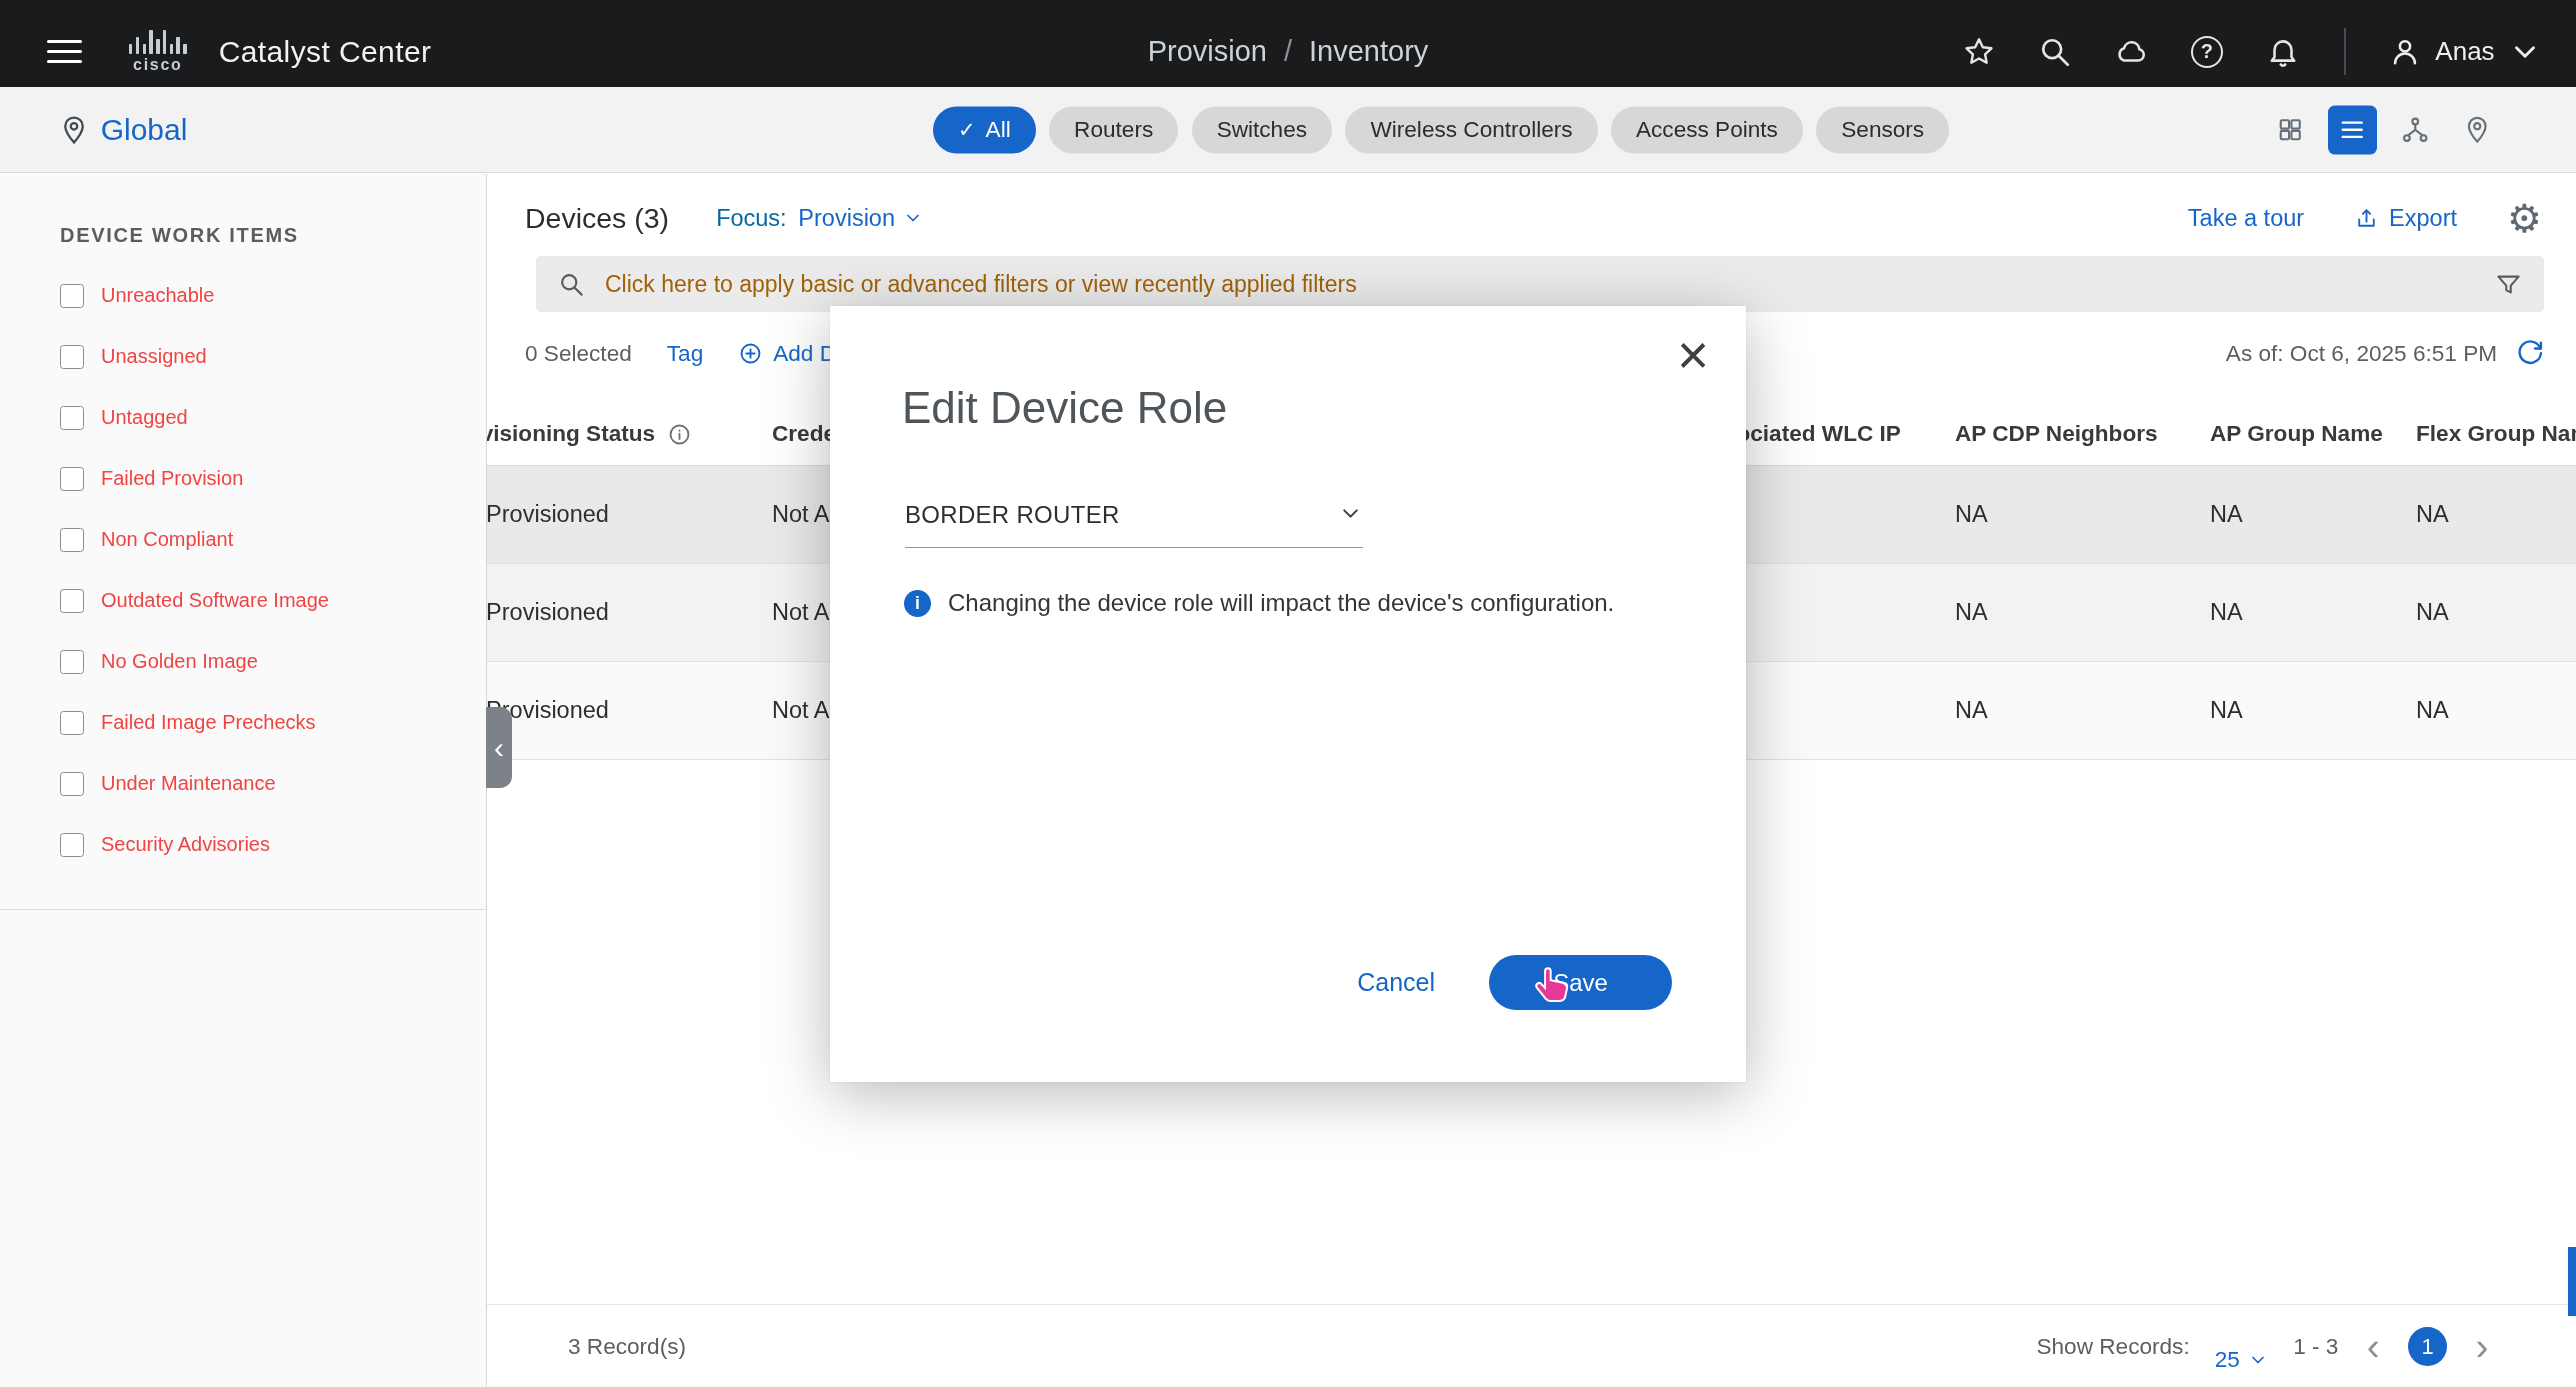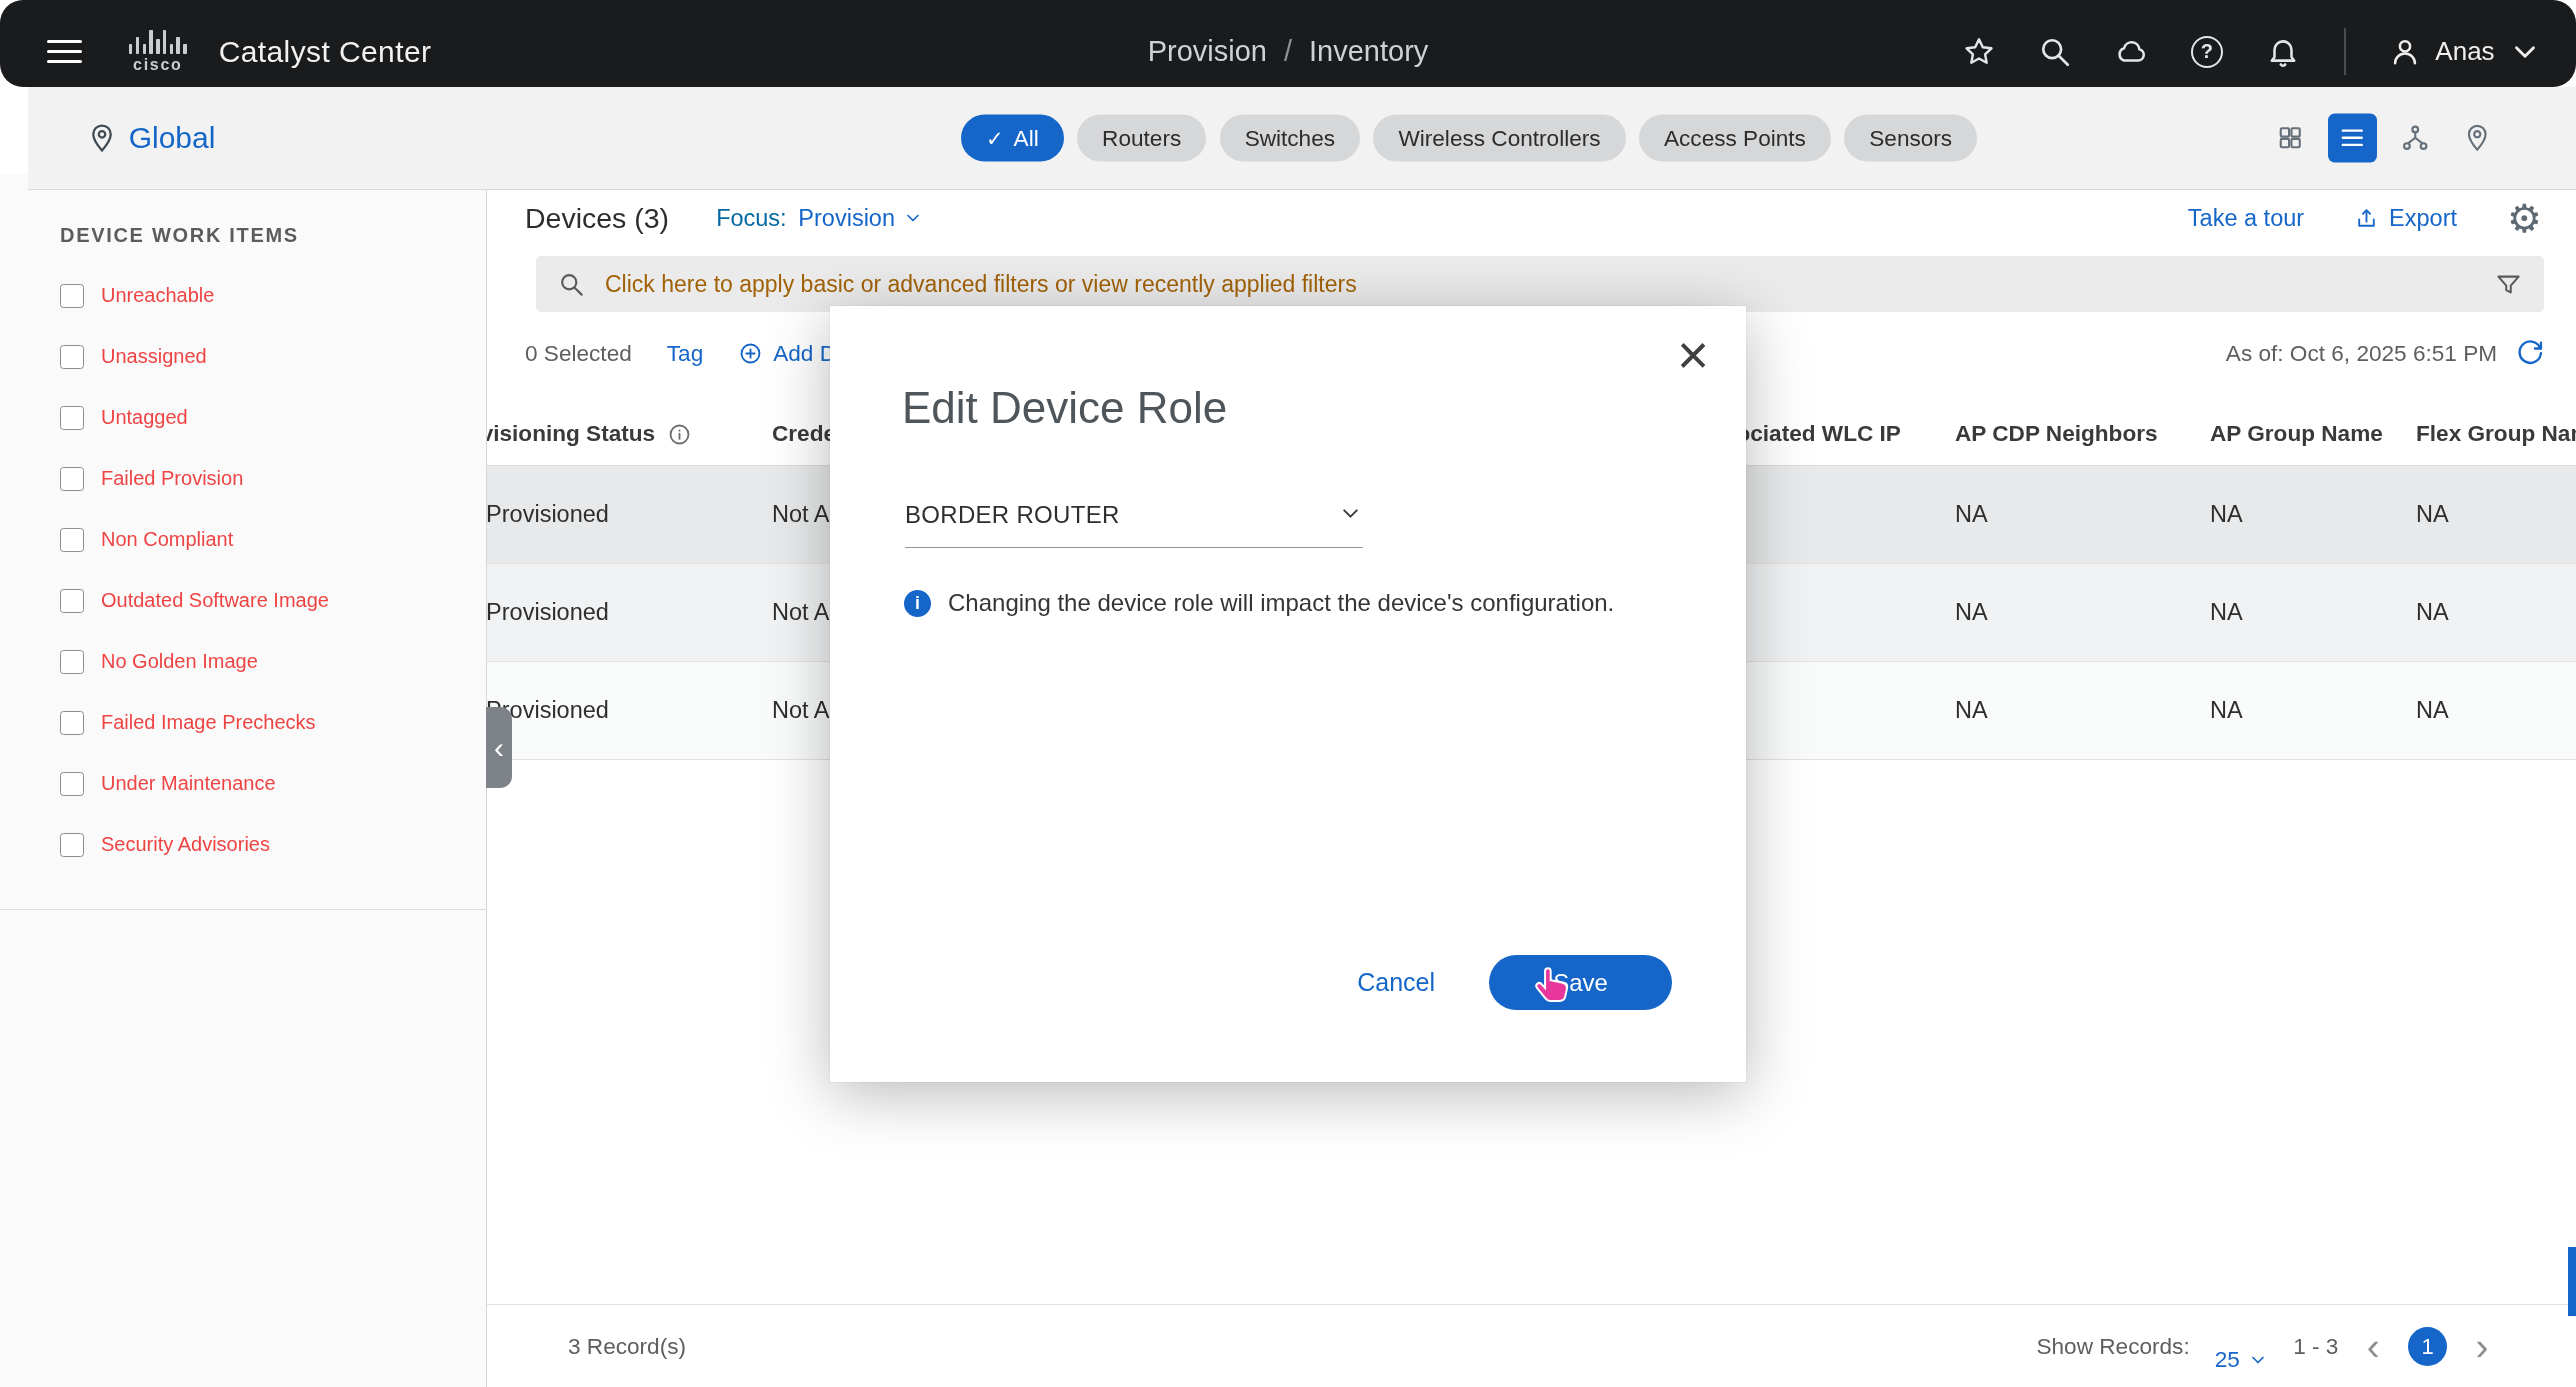--- a/index.html
+++ b/index.html
@@ -6,21 +6,21 @@
   html,body { width:2576px; height:1388px; }
   body {
     position:relative; overflow:hidden; background:#fff; color:#333;
     font-family:"Liberation Sans","DejaVu Sans",sans-serif;
   }
   svg { display:block; }
   button { font-family:inherit; }
 
   
   .topbar { position:absolute; top:0; left:0; right:0; height:87px; background:#1a1b1d;
-            display:flex; align-items:center; padding:16px 34px 0 47px; z-index:30;border-radius:23px; }
+            display:flex; align-items:center; padding:16px 34px 0 47px; z-index:30; }
   .hamburger { background:none; border:0; cursor:pointer; margin-right:47px; }
   .hamburger span { display:block; width:35px; height:3.4px; background:#fff; margin:6.7px 0; border-radius:1.7px; }
   .cisco-logo { display:flex; flex-direction:column; align-items:center; gap:2.5px; margin-right:32px; color:#c9cdd1; }
   .cisco-bars { display:flex; align-items:flex-end; gap:3.4px; height:25px; }
   .cisco-bars i { display:block; width:3.4px; background:#c9cdd1; border-radius:0.8px; }
   .cisco-bars i:nth-child(1),.cisco-bars i:nth-child(9){height:10px;}
   .cisco-bars i:nth-child(2),.cisco-bars i:nth-child(8){height:17px;}
   .cisco-bars i:nth-child(3),.cisco-bars i:nth-child(7){height:10px;}
   .cisco-bars i:nth-child(4),.cisco-bars i:nth-child(6){height:23.5px;}
   .cisco-bars i:nth-child(5){height:15px;}
@@ -35,22 +35,22 @@
               color:#e3e5e7; cursor:pointer; }
   .icon-btn svg { width:34px; height:34px; }
   .help-circle { width:32px; height:32px; border:2.5px solid currentColor; border-radius:50%;
                  display:grid; place-items:center; font-size:20px; font-weight:700; }
   .tb-divider { width:1.7px; height:47px; background:#4a4c4f; margin:0 5px; }
   .user-menu { display:flex; align-items:center; gap:13.4px; font-size:26px; color:#eee; cursor:pointer;
                background:none; border:0; }
   .user-menu svg { width:34px; height:34px; }
 
   
-  .subbar { position:absolute; top:87px; left:0; right:0; height:103px; background:#f2f2f3;
-            border-bottom:0.8px solid #dadada; z-index:20;margin-left:28px; }
+  .subbar { position:absolute; top:87px; left:0; right:0; height:86px; background:#f2f2f3;
+            border-bottom:0.8px solid #dadada; z-index:20; }
   .location-btn { position:absolute; left:59px; top:50%; transform:translateY(-50%);
                   display:flex; align-items:center; gap:11.7px; background:none; border:0; cursor:pointer;
                   font-size:30px; color:#1566c8; }
   .location-btn svg { width:30px; height:30px; color:#3f4a52; }
   .pills { position:absolute; left:933px; top:50%; transform:translateY(-50%); display:flex; gap:13.4px; }
   .pill { height:47px; padding:0 25px; border-radius:23.5px; border:0; background:#d6d7d9; color:#2c2c2c;
           font-size:22.6px; display:flex; align-items:center; gap:10px; cursor:pointer; white-space:nowrap; }
   .pill.selected { background:#1566c8; color:#fff; }
   .pill-check { font-size:21px; }
   .view-toggles { position:absolute; right:74px; top:50%; transform:translateY(-50%); display:flex; gap:13.4px; }

